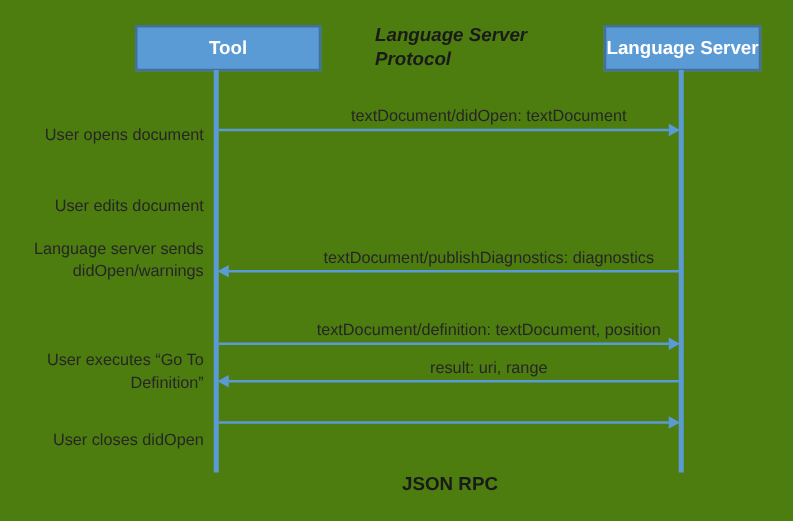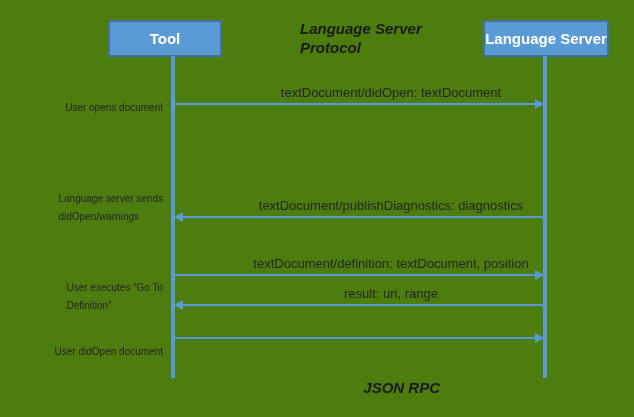--- a/index.html
+++ b/index.html
@@ -28,21 +28,21 @@
     box-sizing: border-box;
     background: var(--box-fill, #5b9bd5);
     border: 2px solid var(--box-border, #41719c);
     color: #ffffff;
     font-size: 15px;
     font-weight: bold;
     display: flex;
     align-items: center;
     justify-content: center;
   }
-  .actor-box.tool   { left: 108px; top: 20px; width: 114px; height: 37px; }
+  .actor-box.tool   { left: 108px; top: 20px; width: 149px; height: 37px; }
   .actor-box.server { left: 483px; top: 20px; width: 126px; height: 37px; }
   .lifeline {
     position: absolute;
     top: 56px;
     width: 4px;
     height: 322px;
     background: var(--line, #5b9bd5);
   }
   .lifeline.tool-line   { left: 171px; }
   .lifeline.server-line { left: 543px; }
@@ -82,33 +82,33 @@
     top: -4px;
     width: 0; height: 0;
     border-top: 5px solid transparent;
     border-bottom: 5px solid transparent;
     border-right: 9px solid var(--line, #5b9bd5);
   }
   .side-label {
     position: absolute;
     right: 471px;
     transform: translateY(-50%);
-    font-size: 10px;
+    font-size: 13px;
     line-height: 18px;
+    text-align: right;
     white-space: pre-line;
   }
   .footer {
     position: absolute;
     left: 280px;
     top: 379px;
     width: 160px;
-    text-align: right;
+    text-align: center;
     font-size: 15px;
     font-weight: bold;
-    font-style: italic;
     color: #1a1a1a;
   }
 </style>
 </head>
 <body>
 
 <div class="diagram">
 
   <div class="title">Language Server
 Protocol</div>
@@ -138,21 +138,22 @@
   <div class="msg right" style="top:255px">
     <div class="msg-label">textDocument/definition: textDocument, position</div>
     <div class="msg-line"></div>
   </div>
 
   <div class="msg right" style="top:337px">
     <div class="msg-line"></div>
   </div>
 
   <div class="side-label" style="top:108px">User opens document</div>
+  <div class="side-label" style="top:165px">User edits document</div>
   <div class="side-label" style="top:208px">Language server sends
 didOpen/warnings</div>
   <div class="side-label" style="top:297px">User executes “Go To
 Definition”</div>
-  <div class="side-label" style="top:352px">User didOpen document</div>
+  <div class="side-label" style="top:352px">User closes didOpen</div>
 
   <div class="footer">JSON RPC</div>
 
 </div>
 
 </body></html>

